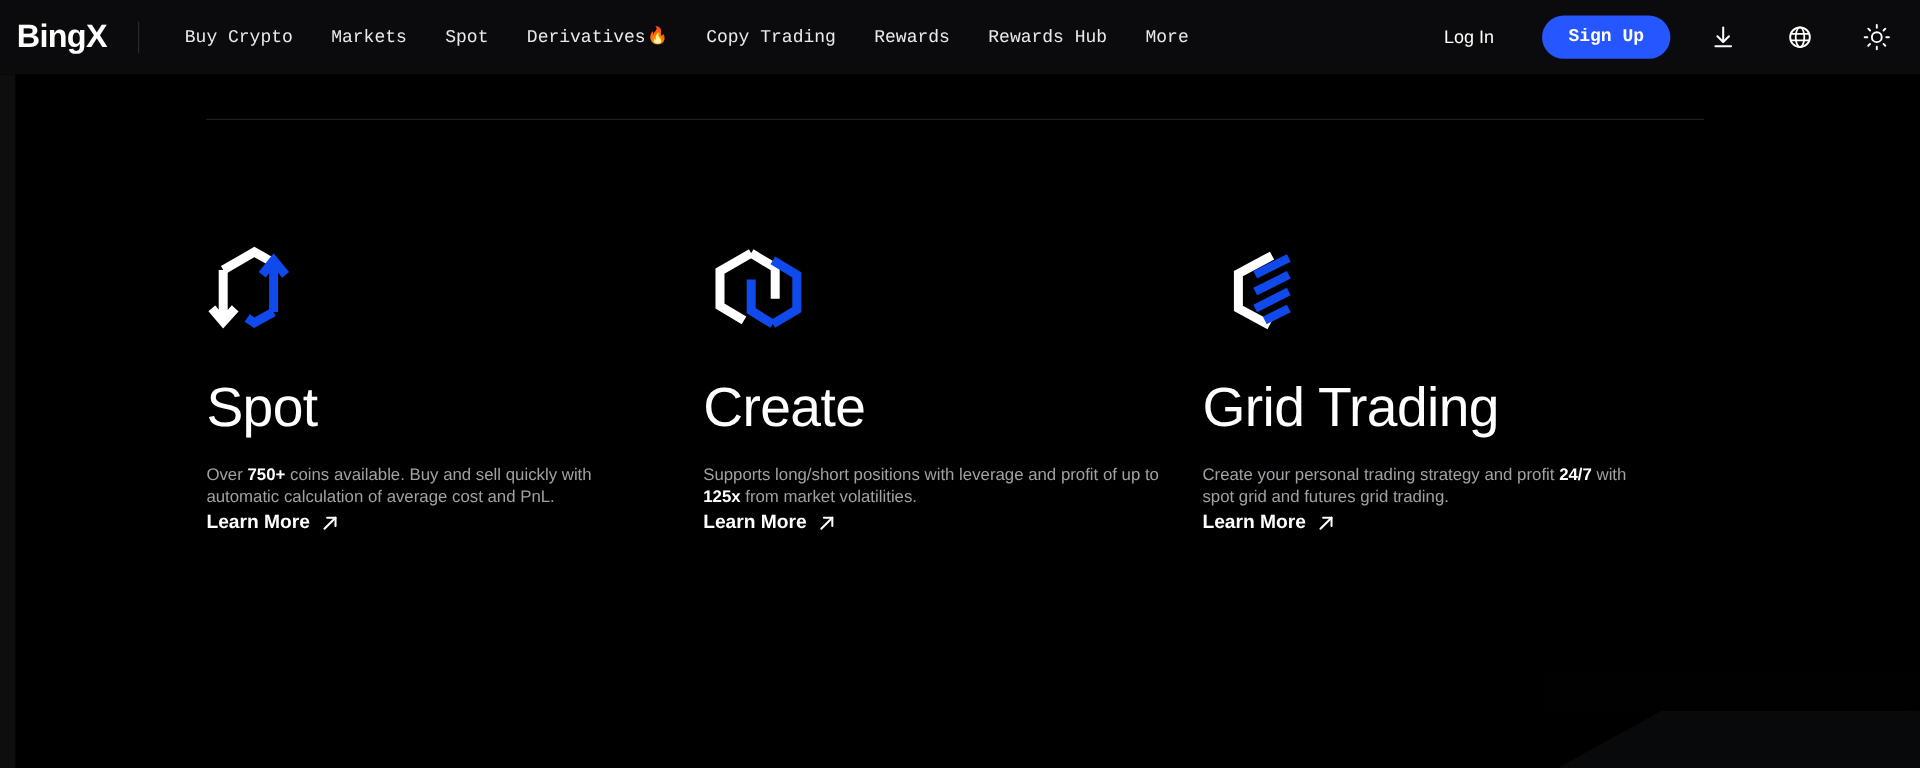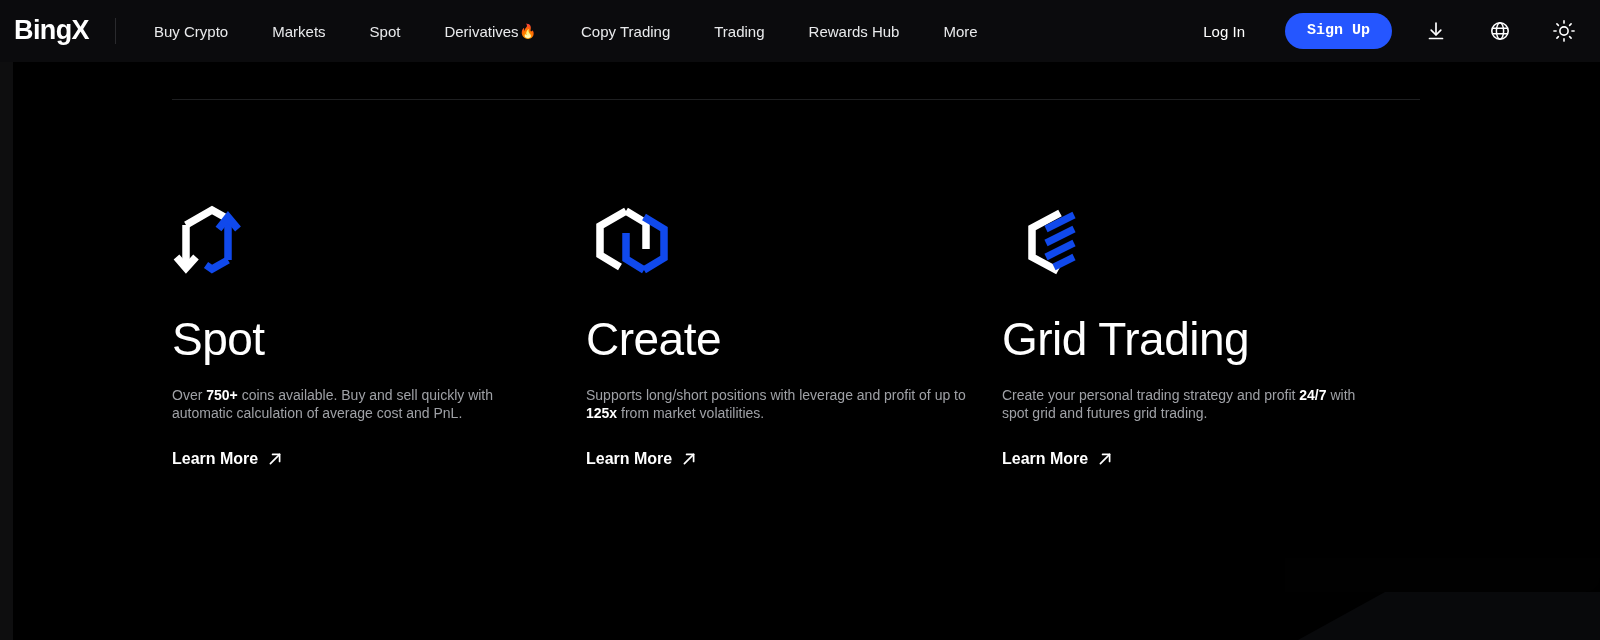--- a/index.html
+++ b/index.html
@@ -54,21 +54,22 @@
     height: 26px;
     background: #2a2a2d;
     margin-left: 26px;
     margin-right: 0px;
   }
 
   .nav {
     display: flex;
     align-items: center;
     margin-left: 24px;
-    gap: 16px;
+    gap: 4px;
+    font-family: Liberation Mono, monospace;
   }
 
   .nav-item {
     font-size: 15px;
     color: #e9eaec;
     padding: 8px 14px;
     white-space: nowrap;
     cursor: pointer;
     display: inline-flex;
     align-items: center;
@@ -175,21 +176,21 @@
     line-height: 1.30;
     margin-top: 20px;
     max-width: 380px;
   }
   .card-desc b { color: #ffffff; font-weight: 700; }
 
   .learn-more {
     display: inline-flex;
     align-items: center;
     gap: 9px;
-    margin-top: 29px;
+    margin-top: 6px;
     font-size: 16px;
     font-weight: 700;
     color: #ffffff;
     cursor: pointer;
     line-height: 1;
   }
   .learn-more svg { display: block; }
 
   
   .corner-slab {
@@ -232,21 +233,21 @@
         <span>Spot</span>
       </div>
       <div class="nav-item">
         <span>Derivatives</span>
         <span class="nav-flame">🔥</span>
       </div>
       <div class="nav-item">
         <span>Copy Trading</span>
       </div>
       <div class="nav-item">
-        <span>Trading</span>
+        <span>Rewards</span>
       </div>
       <div class="nav-item">
         <span>Rewards Hub</span>
       </div>
       <div class="nav-item">
         <span>More</span>
       </div>
     </nav>
 
     <div class="header-right">

